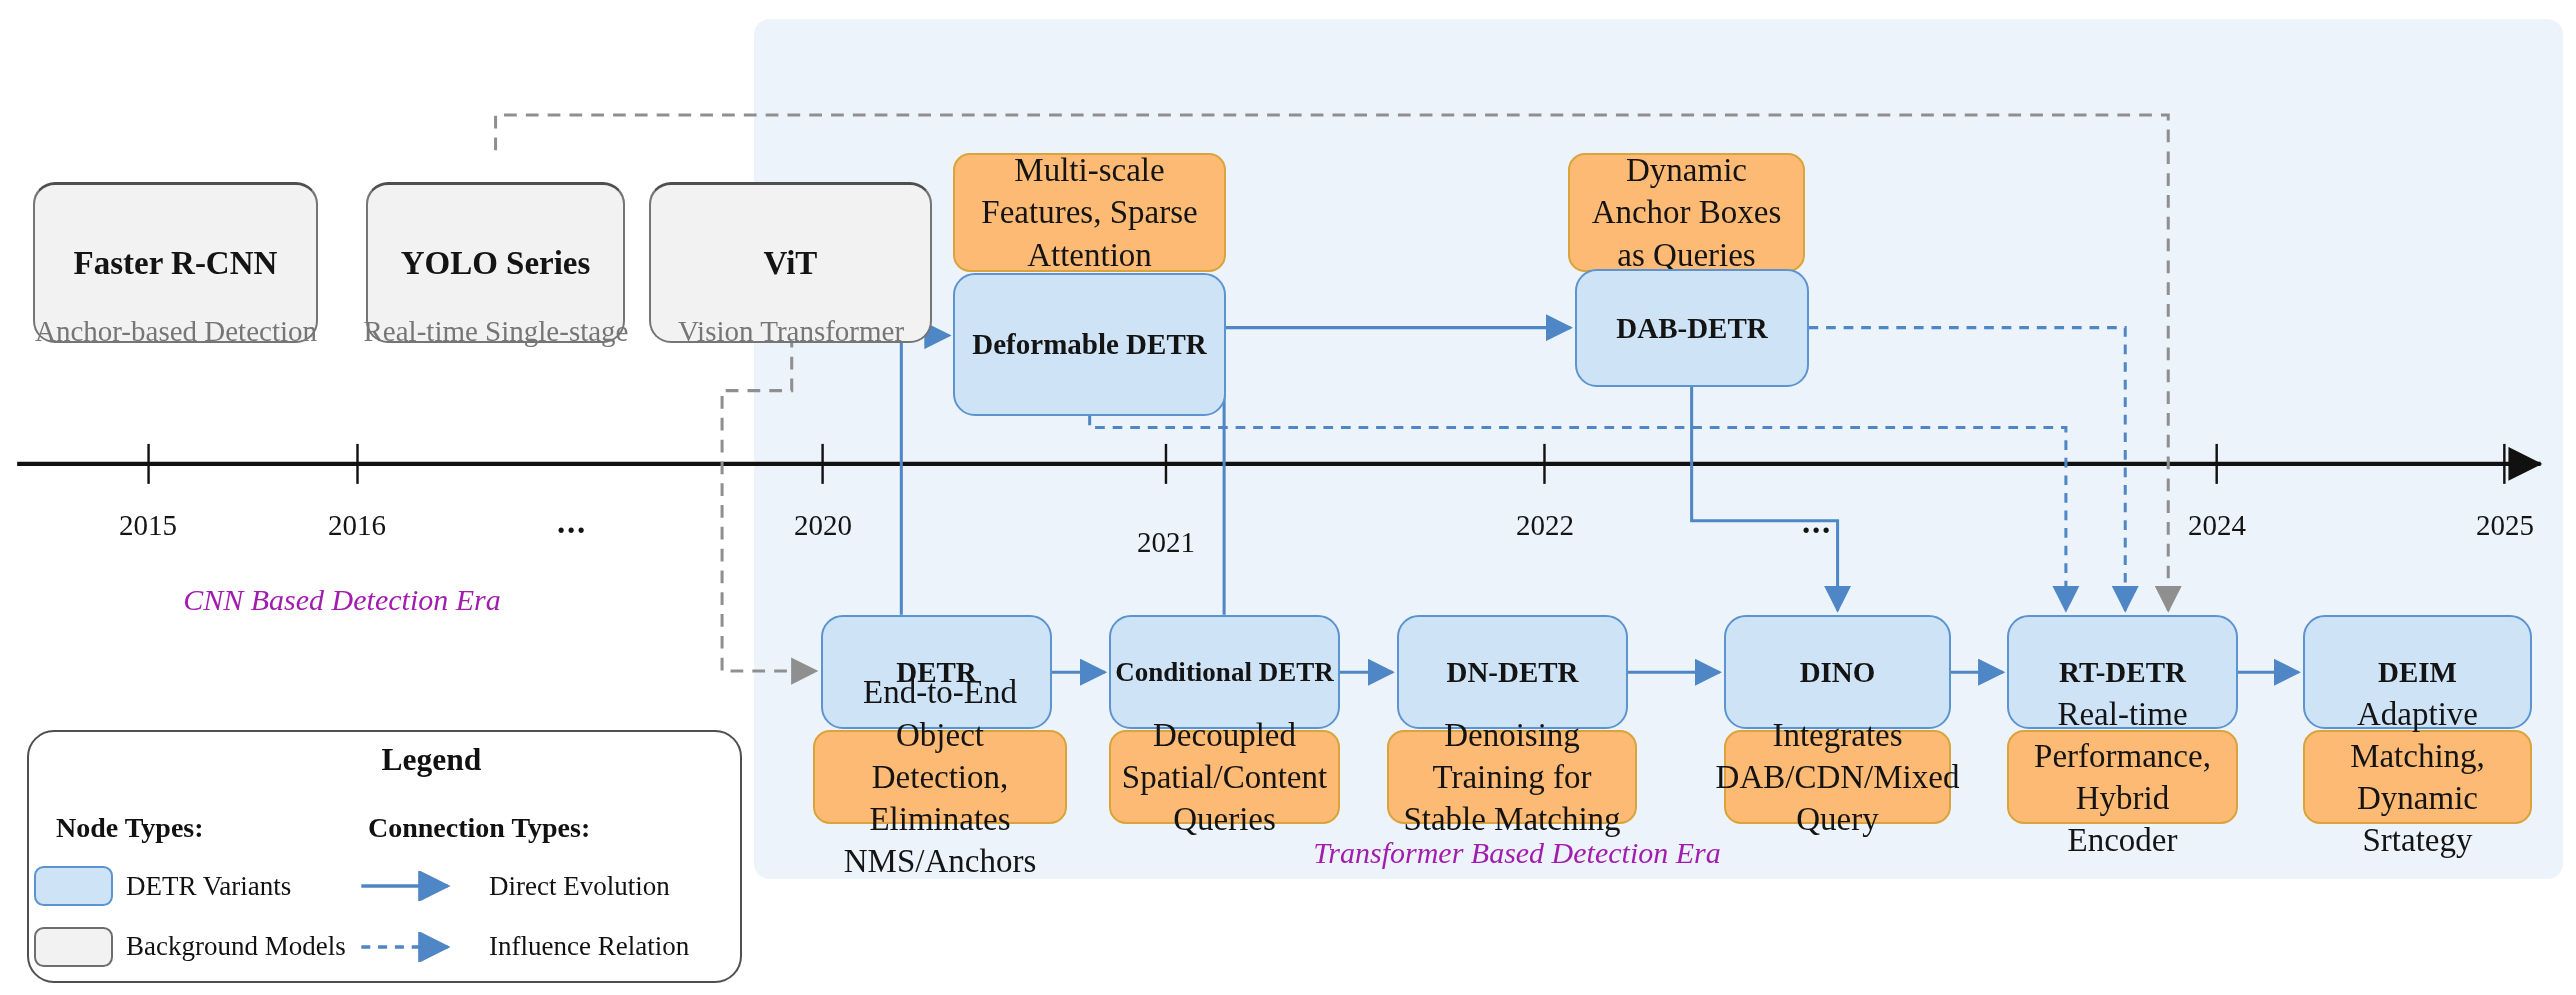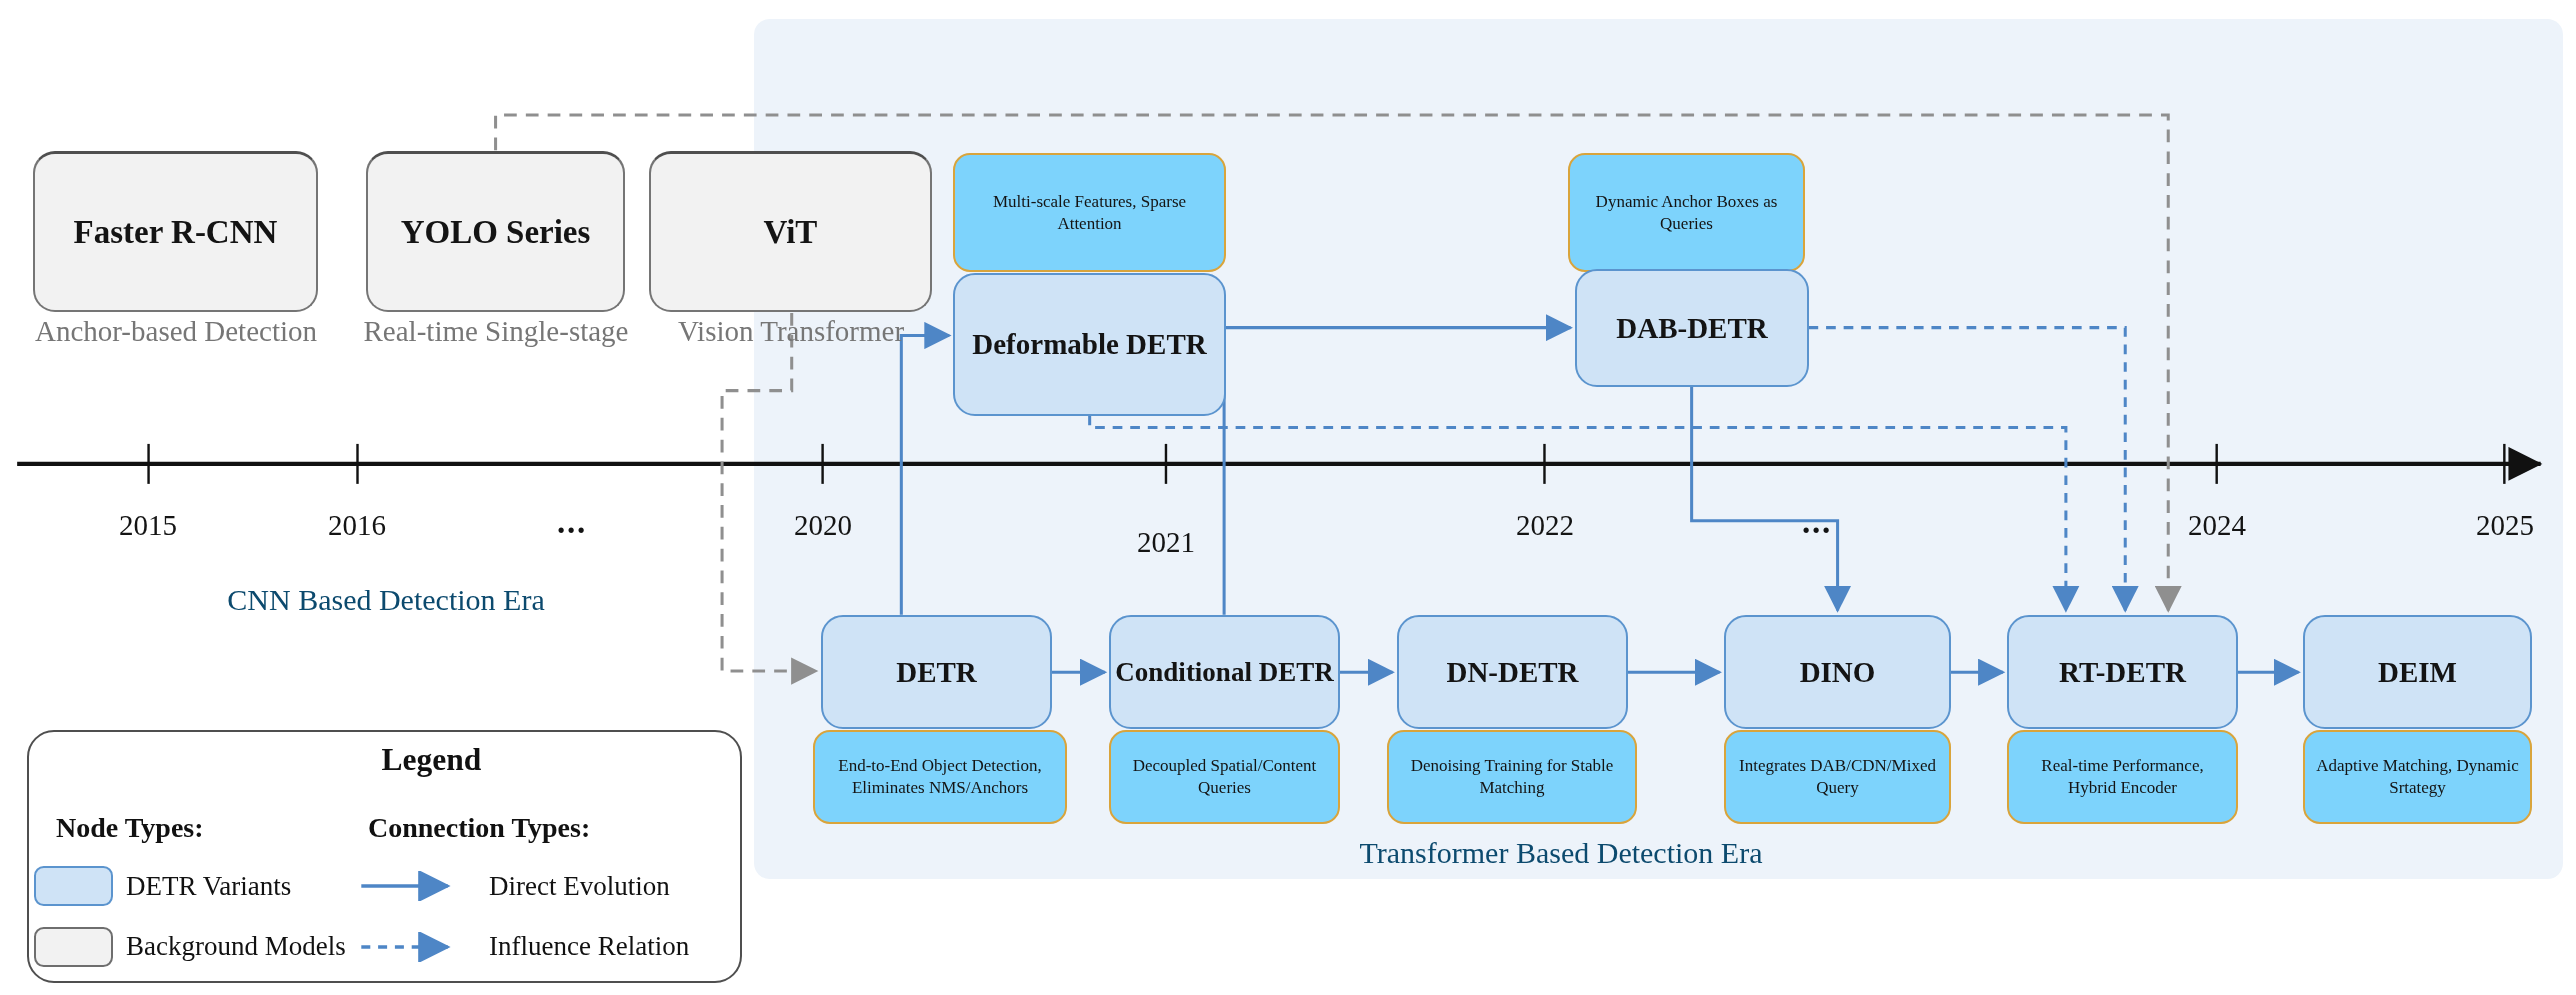--- a/index.html
+++ b/index.html
@@ -9,33 +9,33 @@
   }
   .panel{
     position:absolute;left:754px;top:19.4px;width:1809px;height:860px;
     background:#edf3fa;border-radius:15.7px;
   }
   .node{
     position:absolute;display:flex;align-items:center;justify-content:center;
     text-align:center;font-weight:bold;color:#141414;box-sizing:border-box;
   }
   .node-blue{background:#cfe3f6;border:2.4px solid #5b94ce;border-radius:22px;font-size:29px;}
-  .node-gray{background:#f2f2f2;border:2.4px solid #757575;border-top-color:#4f4f4f;border-top-width:3.6px;border-radius:22px;font-size:33px;}
+  .node-gray{background:#f2f2f2;border:2.4px solid #757575;border-top-color:#4f4f4f;border-top-width:3.6px;border-radius:22px;font-size:33px;margin-top:31px;}
   .note{
     position:absolute;display:flex;align-items:center;justify-content:center;
-    text-align:center;background:#7dd3fc;border:2.4px solid #d9a43b;border-radius:17px;
-    font-size:17px;line-height:1.28;color:#141414;box-sizing:border-box;padding:3.6px 9.7px;
+    text-align:center;background:#fdba74;border:2.4px solid #d9a43b;border-radius:17px;
+    font-size:33px;line-height:1.28;color:#141414;box-sizing:border-box;padding:3.6px 9.7px;
   }
   .caption{
     position:absolute;transform:translateX(-50%);color:#767676;
     font-size:29px;white-space:nowrap;
   }
   .era-label{
-    position:absolute;transform:translateX(-50%);color:#0c4a6e;
-    font-size:30px;white-space:nowrap;margin-left:44px;
+    position:absolute;transform:translateX(-50%);font-style:italic;color:#a21caf;
+    font-size:30px;white-space:nowrap;
   }
   .year{
     position:absolute;transform:translateX(-50%);font-size:29px;color:#141414;white-space:nowrap;
   }
   .dots{
     position:absolute;transform:translateX(-50%);font-size:33px;font-weight:bold;
     letter-spacing:1.8px;color:#141414;white-space:nowrap;
   }
   .connectors{position:absolute;left:0;top:0;}
   .legend{

